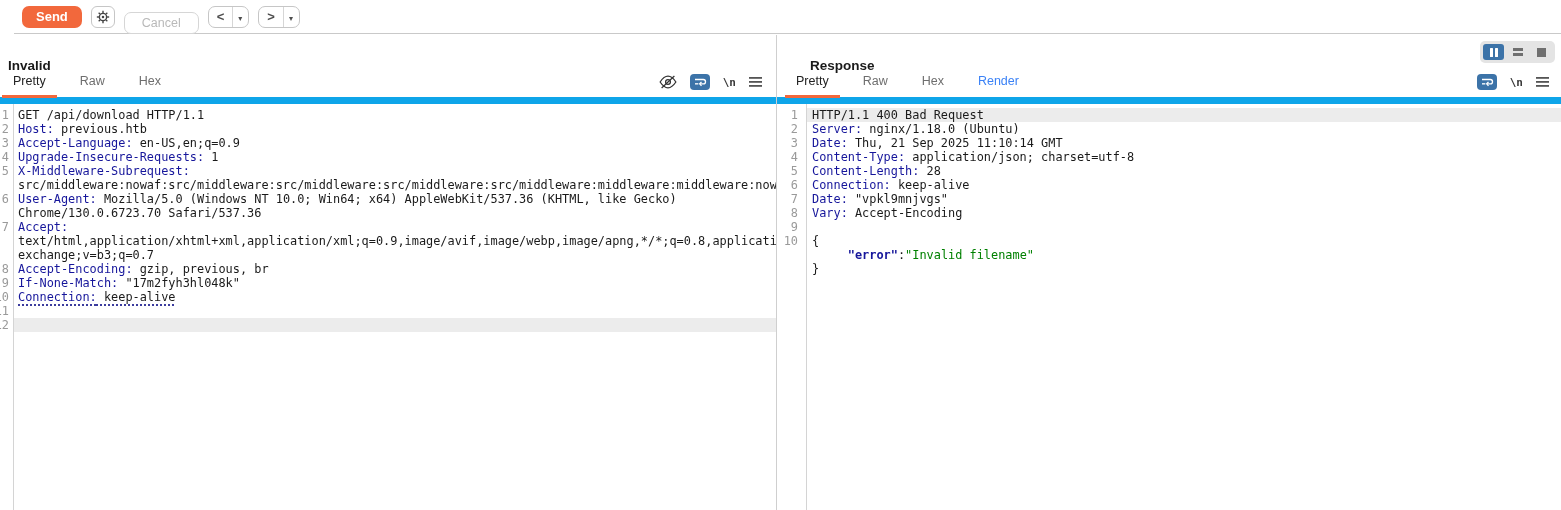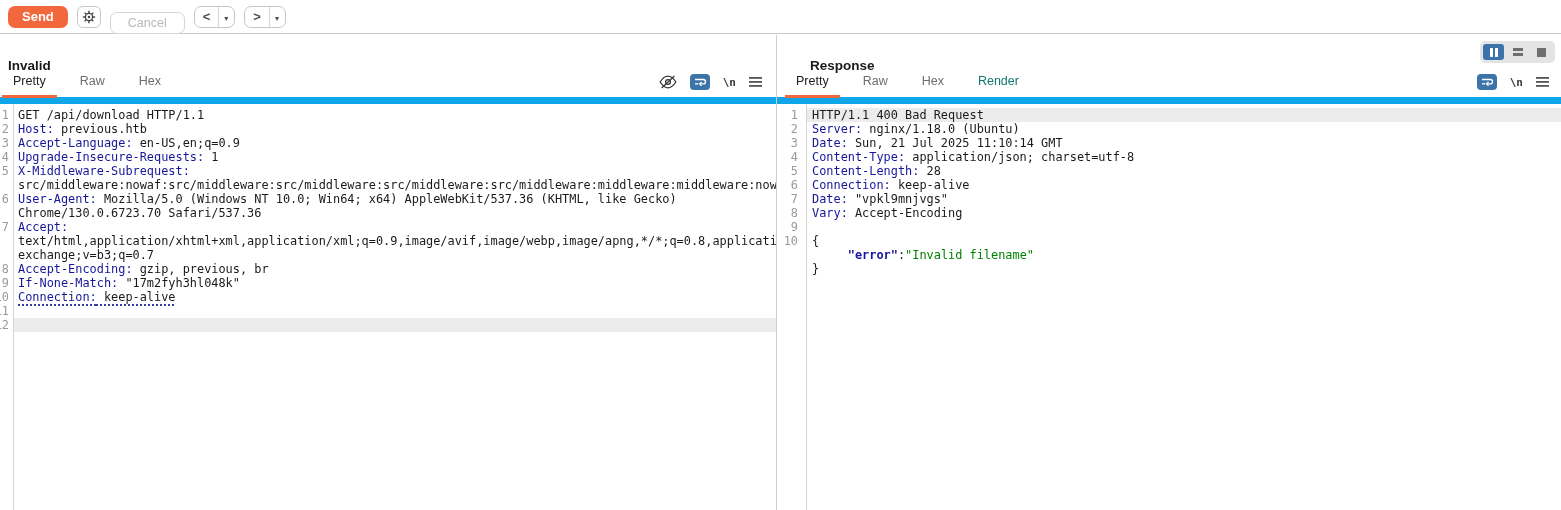--- a/index.html
+++ b/index.html
@@ -6,21 +6,21 @@
   html,body { width: 1561px; height: 510px; overflow: hidden; }
   body {
     font-family: "Liberation Sans", sans-serif;
     background: #ffffff;
     color: #1a1a1a;
     position: relative;
   }
 
   
   .toolbar {
-    position: absolute; top: 0; left: 0; right: 0; height: 34px;
+    position: absolute; top: 0; left: 14px; right: 0; height: 34px;
     background: #ffffff; border-bottom: 1px solid #c9c9c9;
     display: flex; align-items: center; gap: 9px; padding-left: 8px;
   }
   .btn-send {
     background: var(--accent); color: #fff; font-weight: bold;
     font-size: 13px; border: none; border-radius: 7px;
     height: 22px; padding: 0 14px; cursor: pointer;
     font-family: "Liberation Sans", sans-serif;
   }
   .btn-gear {
@@ -65,21 +65,21 @@
     border-bottom: 7px solid #0ea5e9; margin-top: 7px; height: 24px;
   }
   .req .tabs-row { padding-left: 2px; }
   .res .tabs-row { padding-left: 8px; }
   .tab {
     font-size: 12.5px; color: #6e6e6e; padding: 0 11px 7px 11px;
     border-bottom: 3px solid transparent; margin-bottom: -1px;
     margin-right: 12px; cursor: pointer; white-space: nowrap;
   }
   .tab.active { color: #222; border-bottom-color: var(--accent); }
-  .tab.disabled { color: #0f766e; cursor: default; }
+  .tab.disabled { color: #3b82f6; cursor: default; }
 
   .tab-icons {
     margin-left: auto; display: flex; align-items: center; gap: 13px;
     padding-bottom: 7px;
   }
   .req .tab-icons { padding-right: 14px; }
   .res .tab-icons { padding-right: 12px; }
   .icon-btn { display: flex; align-items: center; justify-content: center; cursor: pointer; }
   .wrap-btn {
     width: 20px; height: 16px; background: var(--iblue); border-radius: 4px;
@@ -329,21 +329,21 @@
         <div class="code-line">
           <span class="ln">1</span>
           <div class="line-text hl"><span class="seg-plain">HTTP/1.1 400 Bad Request</span></div>
         </div>
         <div class="code-line">
           <span class="ln">2</span>
           <div class="line-text"><span class="seg-name">Server:</span><span class="seg-plain"> nginx/1.18.0 (Ubuntu)</span></div>
         </div>
         <div class="code-line">
           <span class="ln">3</span>
-          <div class="line-text"><span class="seg-name">Date:</span><span class="seg-plain"> Sun, 21 Jul 2025 11:10:14 GMT</span></div>
+          <div class="line-text"><span class="seg-name">Date:</span><span class="seg-plain"> Thu, 21 Sep 2025 11:10:14 GMT</span></div>
         </div>
         <div class="code-line">
           <span class="ln">4</span>
           <div class="line-text"><span class="seg-name">Content-Type:</span><span class="seg-plain"> application/json; charset=utf-8</span></div>
         </div>
         <div class="code-line">
           <span class="ln">5</span>
           <div class="line-text"><span class="seg-name">Content-Length:</span><span class="seg-plain"> 28</span></div>
         </div>
         <div class="code-line">

